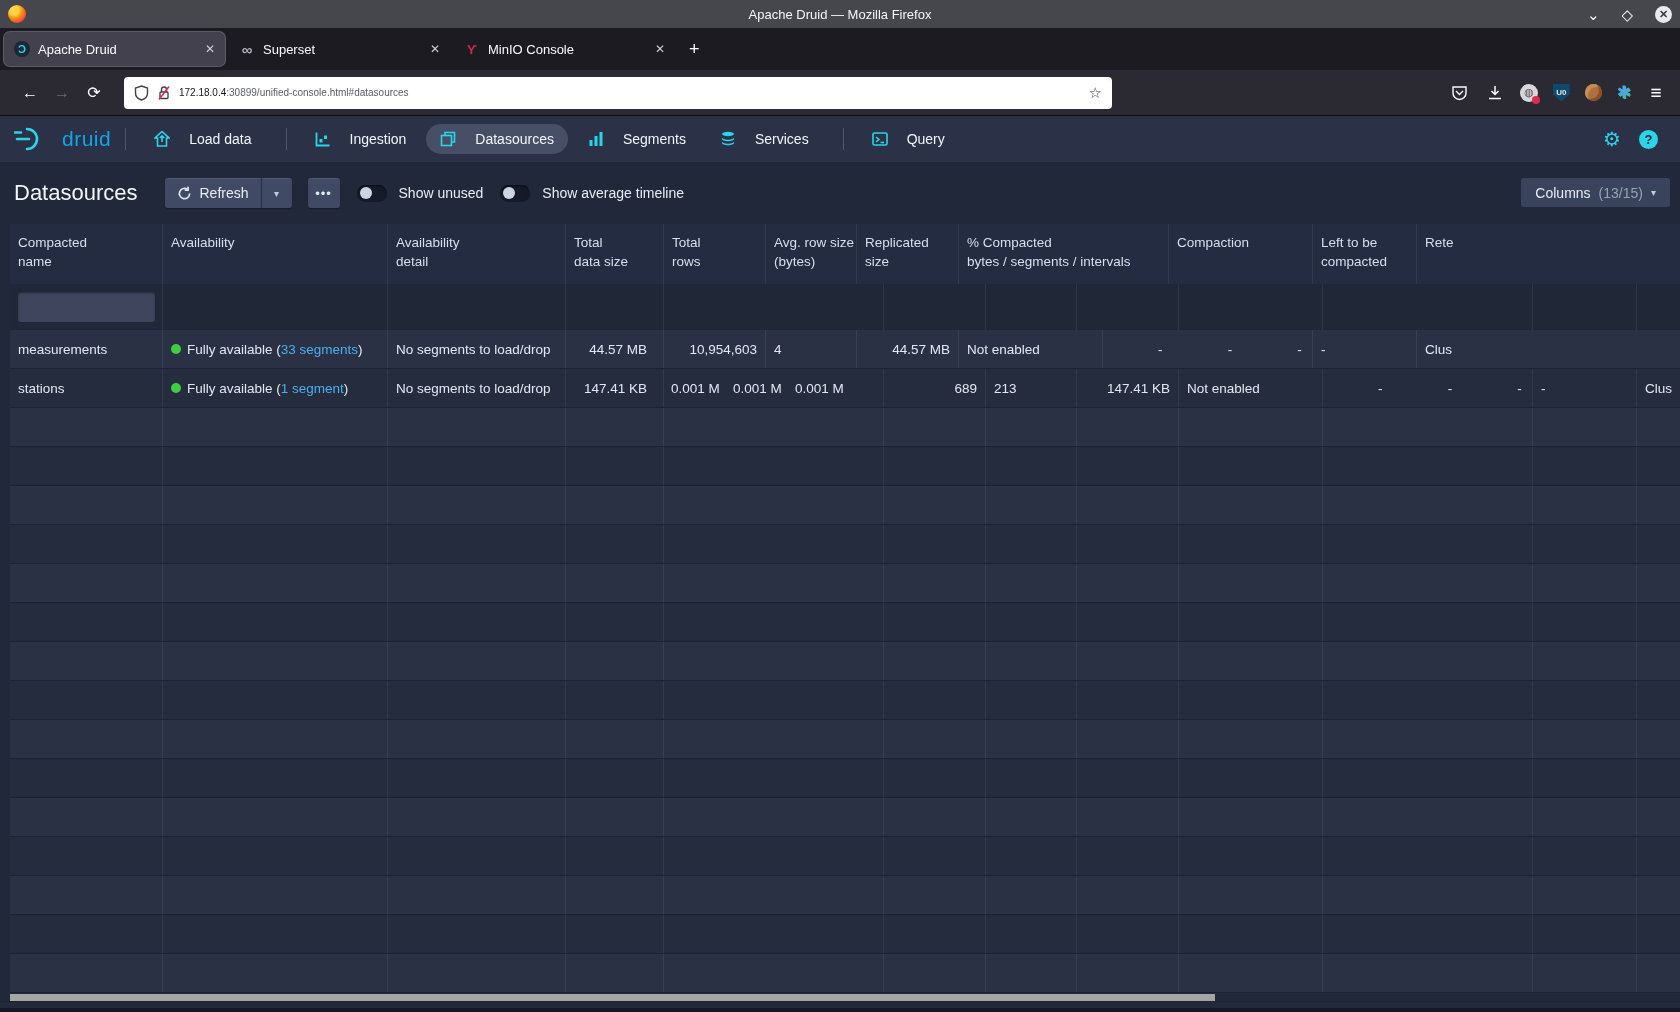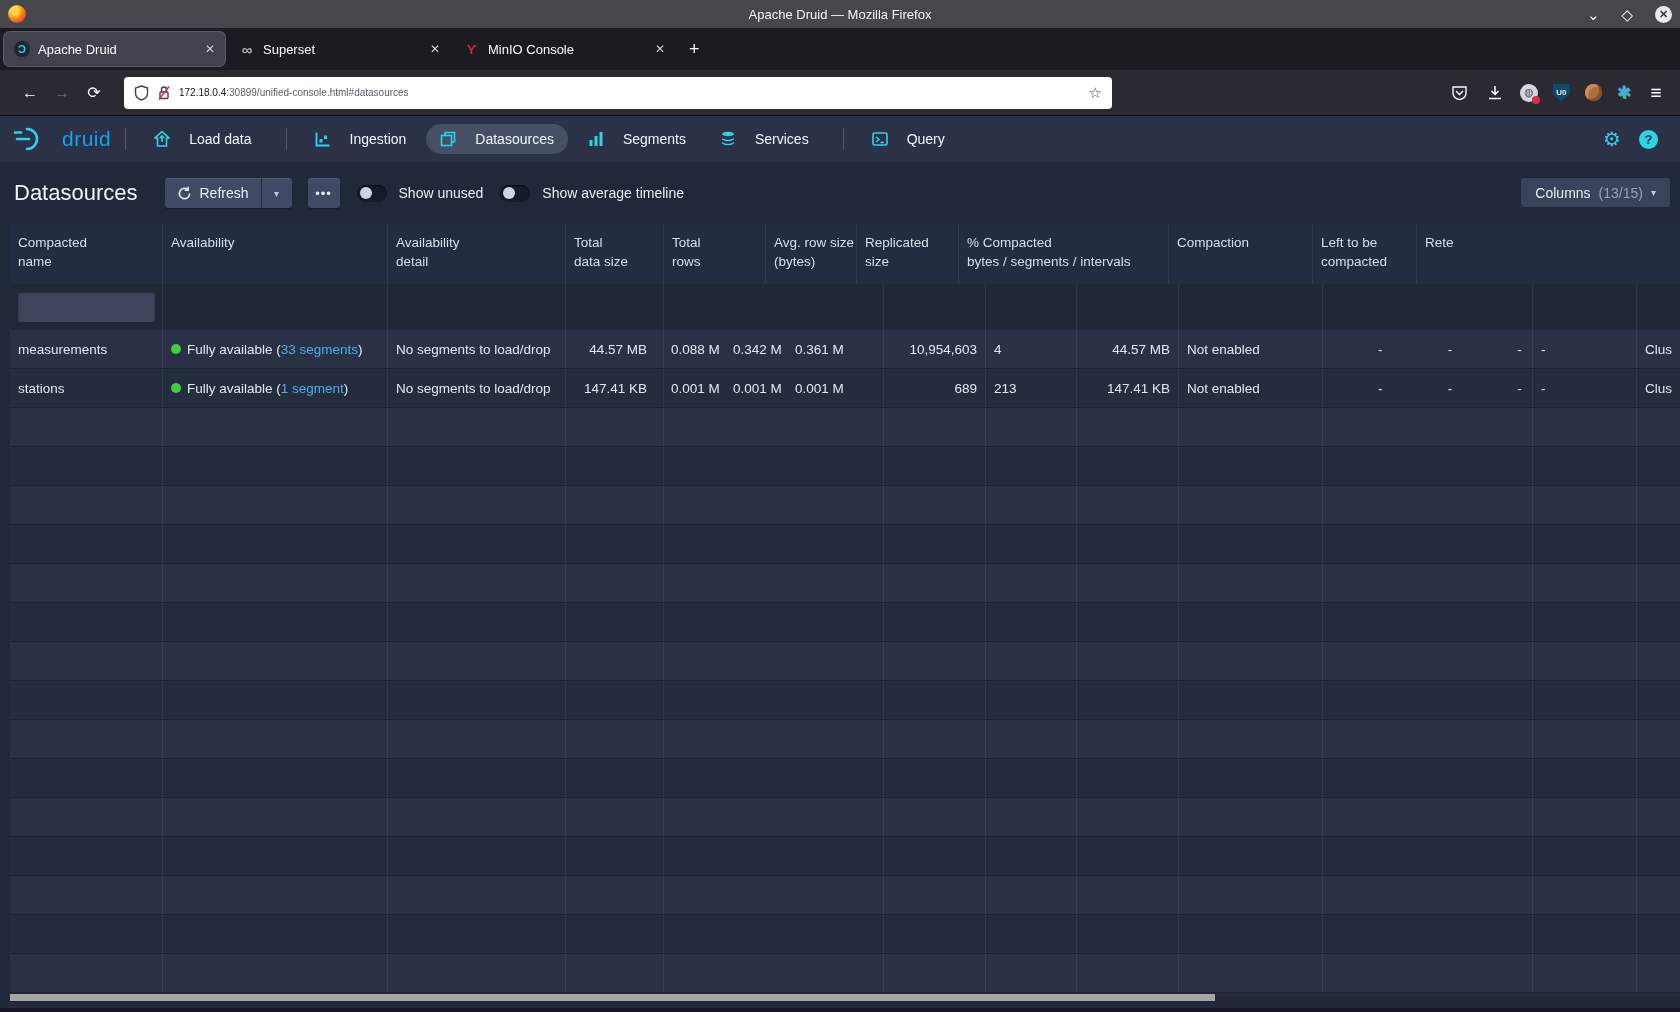--- a/index.html
+++ b/index.html
@@ -358,25 +358,20 @@
   </div>
 
   <div class="trow brow rowlight">
     <div class="cell w0">measurements</div>
     <div class="cell w1">
         <span class="dot"></span>
         <span><span>Fully available (</span><span class="link">33 segments</span><span>)</span></span>
       </div>
     <div class="cell w2">No segments to load/drop</div>
     <div class="cell w3 num pad16">44.57 MB</div>
-    <div class="cell w4 tri seg3">
-        <span>0.088 M</span>
-        <span>0.342 M</span>
-        <span>0.361 M</span>
-      </div>
     <div class="cell w5 num">10,954,603</div>
     <div class="cell w6">4</div>
     <div class="cell w7 num">44.57 MB</div>
     <div class="cell w8">Not enabled</div>
     <div class="cell w9 tri pct3">
         <span>-</span>
         <span>-</span>
         <span>-</span>
       </div>
     <div class="cell w10">-</div>

